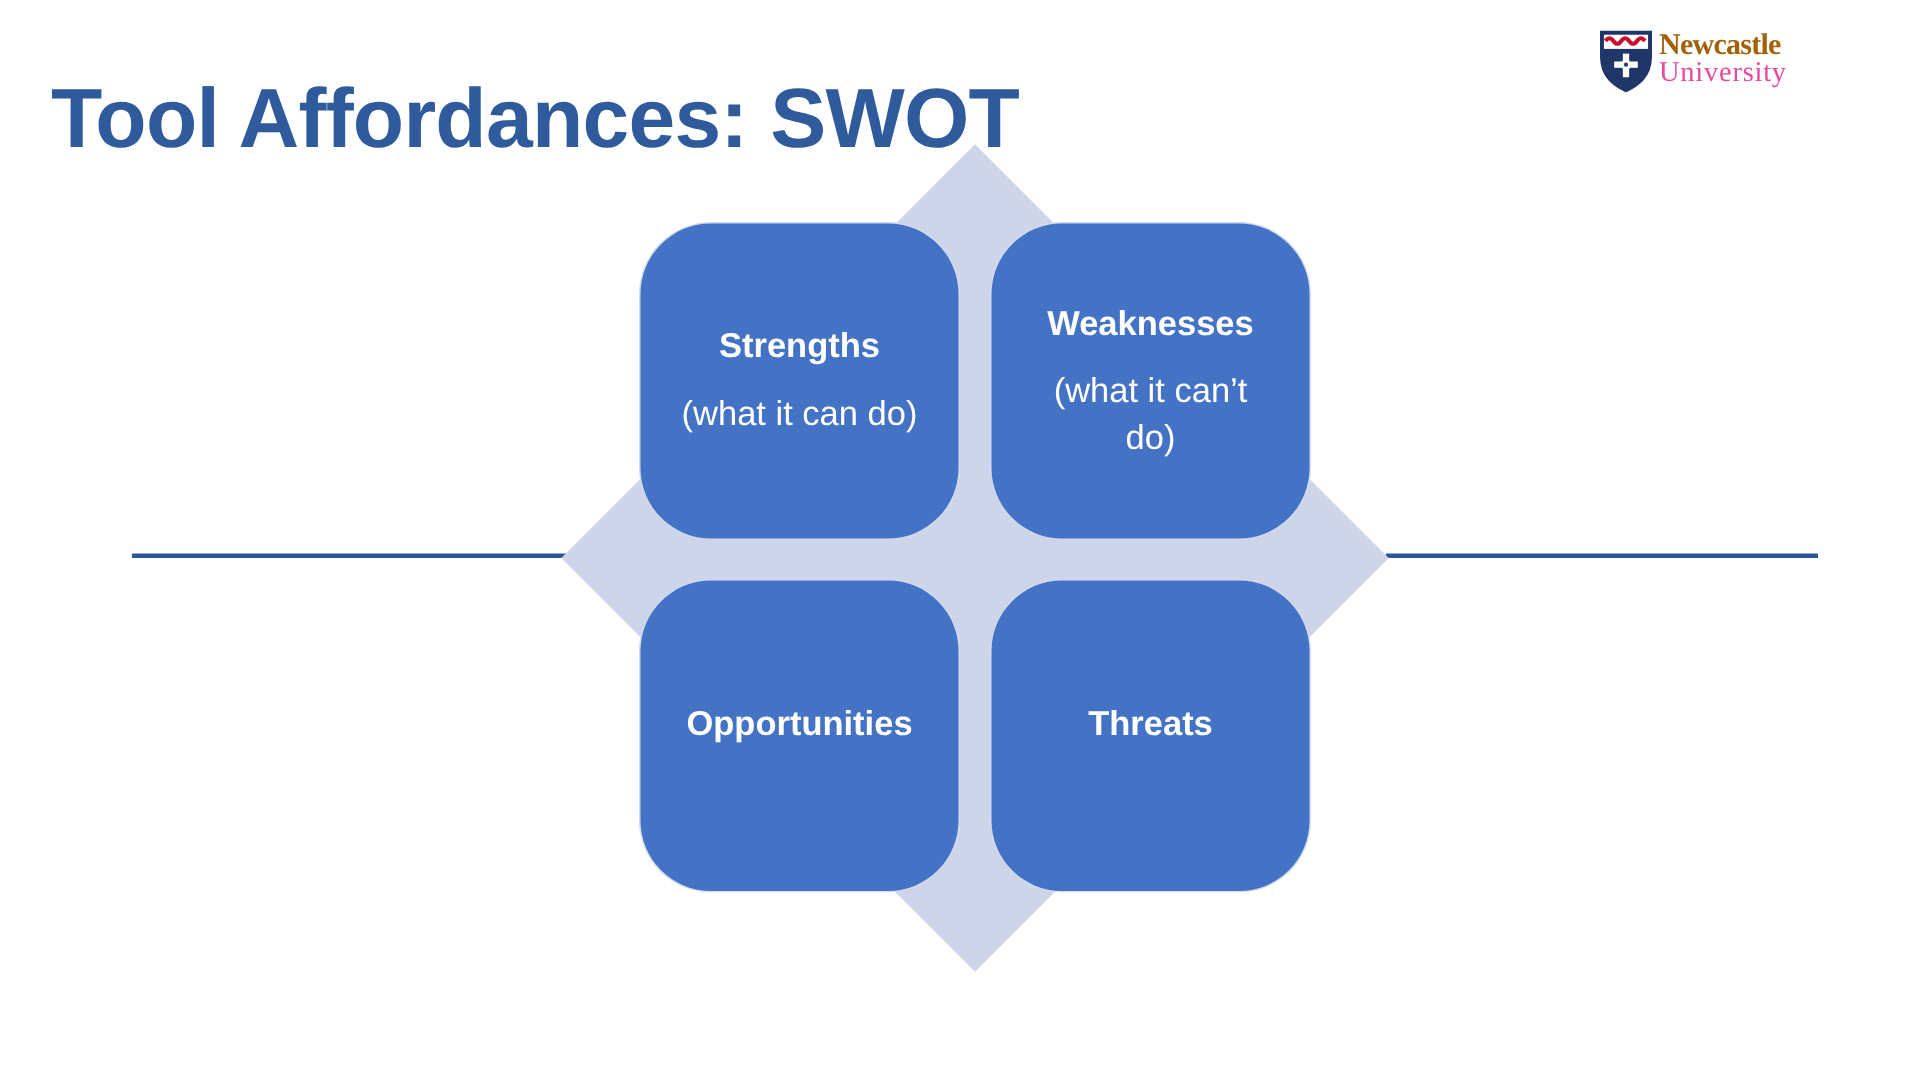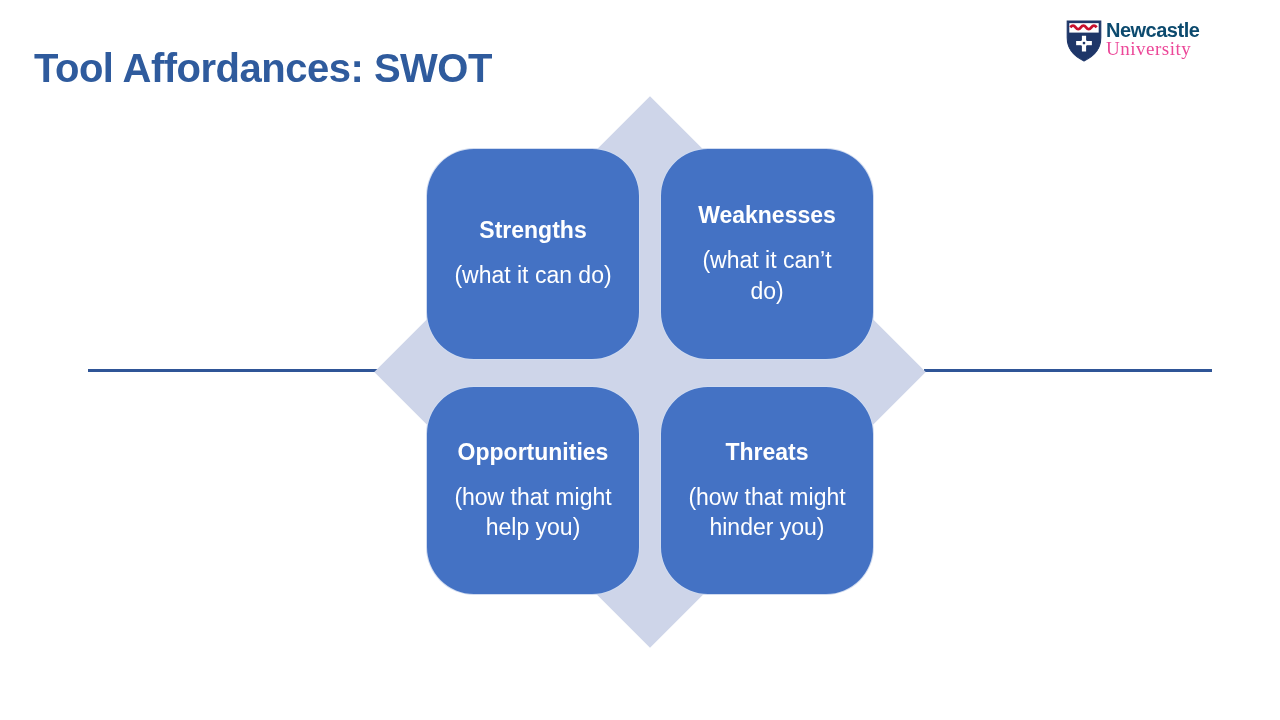--- a/index.html
+++ b/index.html
@@ -10,42 +10,42 @@
     height: 720px;
     background: #ffffff;
     font-family: "Liberation Sans", sans-serif;
   }
 
   
   .slide-title {
     position: absolute;
     left: 34px;
     top: 46px;
-    font-size: 40px;
+    font-size: 56px;
     font-weight: 800;
     letter-spacing: -0.5px;
     color: #2F5B9D;
     font-family: "Liberation Sans", sans-serif;
   }
 
   
   .logo {
     position: absolute;
     left: 1066px;
     top: 20px;
     display: flex;
     align-items: flex-start;
     gap: 4px;
   }
   .logo-text { display: flex; flex-direction: column; line-height: 1; }
   .logo-line1 {
-    font-family: Liberation Sans, sans-serif;
+    font-family: Liberation Serif, serif;
     font-weight: 700;
     font-size: 20px;
-    color: #0c4a6e;
+    color: #a16207;
     letter-spacing: -0.5px;
   }
   .logo-line2 {
     font-family: "Liberation Serif", serif;
     font-size: 19px;
     color: #ec4899;
     margin-top: -1px;
     letter-spacing: 0.5px;
   }
 
@@ -140,21 +140,19 @@
     <div class="q-desc">(what it can’t do)</div>
   </div>
 
   <div class="quadrant q-strengths">
     <div class="q-heading">Strengths</div>
     <div class="q-desc">(what it can do)</div>
   </div>
 
   <div class="quadrant q-opportunities">
     <div class="q-heading">Opportunities</div>
-    <div class="q-desc">(how that might help you)</div>
   </div>
 
   <div class="quadrant q-threats">
     <div class="q-heading">Threats</div>
-    <div class="q-desc">(how that might hinder you)</div>
   </div>
 
 </div>
 
 </body></html>

